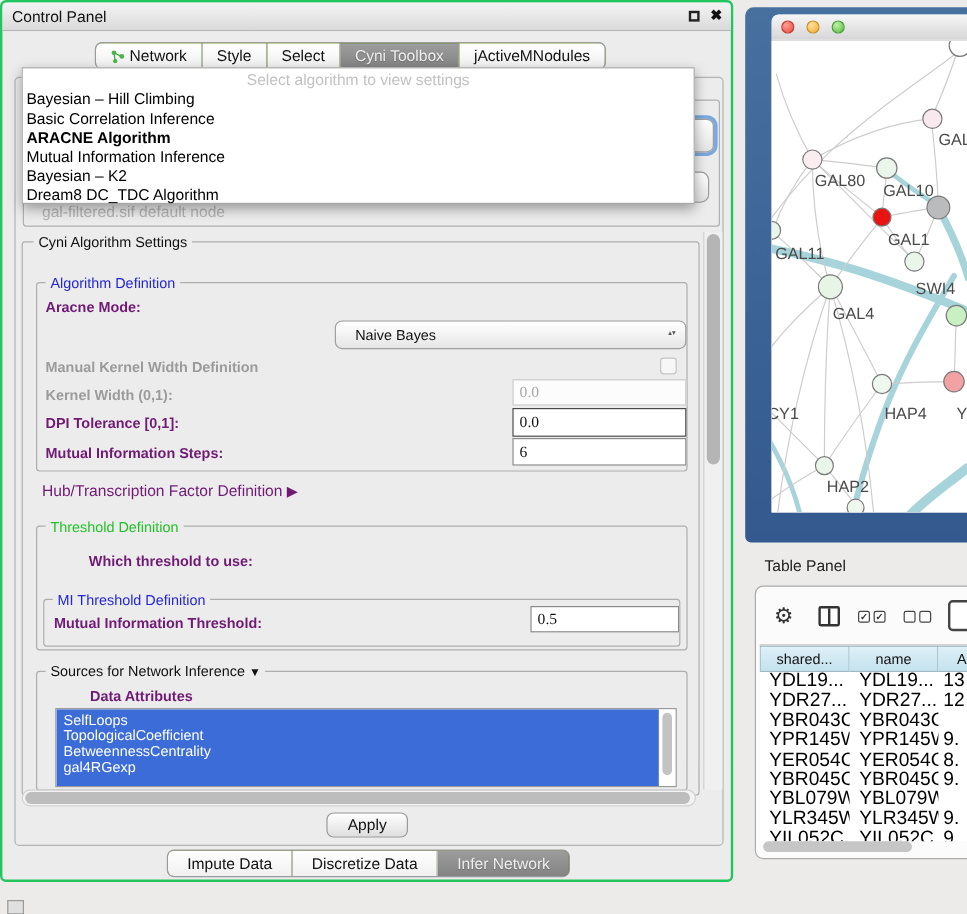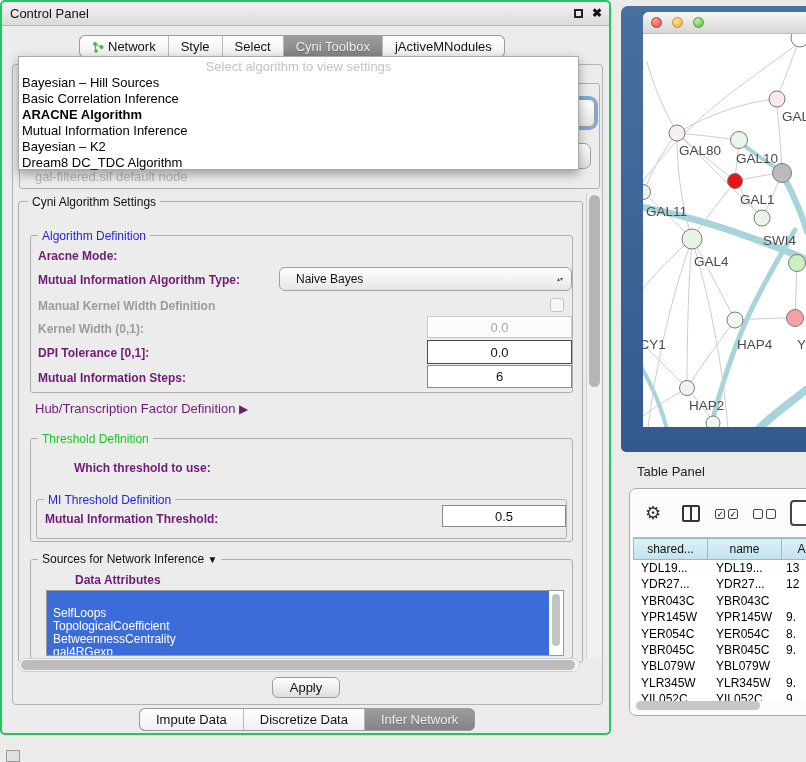--- a/index.html
+++ b/index.html
@@ -52,29 +52,29 @@
   .legend.green { color:#22c32a; }
 
   .lbl { position:absolute; font-size:12px; font-weight:bold; color:#701a75; white-space:nowrap; }
   .lbl.dis { color:#9b9b9b; }
 
   .combo { position:absolute; display:flex; align-items:center; border:1px solid #9f9f9f; border-radius:6px;
     background:linear-gradient(#ffffff,#e6e6e6); font-size:12px; color:#111; padding-left:16px; }
   .combo .arr { position:absolute; right:8px; top:50%; transform:translateY(-50%); display:flex; flex-direction:column;
     font-size:6px; line-height:5px; color:#555; }
 
-  .fld { position:absolute; background:#fff; border:1px solid #8a8a8a; font-size:13px; color:#111; text-align:center; padding:0 5px; font-family:Liberation Sans, sans-serif; }
+  .fld { position:absolute; background:#fff; border:1px solid #8a8a8a; font-size:13px; color:#111; text-align:left; padding:0 5px; font-family:Liberation Serif, serif; }
   .fld.dis { border:1px solid #c9c9c9; background:#fcfcfc; color:#a7a7a7; }
   .fld.dark { border:1.5px solid #4a4a4a; }
 
   .chk { position:absolute; width:14px; height:14px; border:1px solid #c4c4c4; border-radius:3px; background:#f7f7f7; }
 
   .attr-list { position:absolute; left:44px; top:588px; width:518px; height:66px; background:#fff; border:1px solid #9a9a9a; overflow:hidden; }
   .attr-sel { position:absolute; left:0; top:0; width:502px; height:66px; background:#3c6cd7; }
-  .attr-item { position:absolute; left:6px; font-size:12px; color:#fff; white-space:nowrap;margin-top:13px; }
+  .attr-item { position:absolute; left:6px; font-size:12px; color:#fff; white-space:nowrap; }
   .attr-vthumb { position:absolute; left:505px; top:3px; width:8px; height:52px; border-radius:4px; background:#c3c3c3; }
 
   .hscroll { position:absolute; left:16px; top:656px; width:562px; height:14px; background:#f3f3f3; border:1px solid #d2d2d2; border-radius:7px; }
   .hscroll .thumb { position:absolute; left:2px; top:1px; width:554px; height:10px; border-radius:5px; background:#bdbdbd; }
   .vscroll { position:absolute; left:584px; top:191px; width:16px; height:465px; background:#f0f0f0; border-left:1px solid #d0d0d0; }
   .vscroll .thumb { position:absolute; left:2px; top:2px; width:11px; height:192px; border-radius:6px; background:#b5b5b5; }
 
   .apply-btn { position:absolute; left:270px; top:675px; width:68px; height:21px; border:1px solid #9a9a9a; border-radius:6px;
     background:linear-gradient(#ffffff,#dedede); font-size:13px; color:#111; text-align:center; line-height:19px; }
 
@@ -101,21 +101,21 @@
   .gear { position:absolute; left:16px; top:6px; font-size:18px; color:#333; }
   .colicon { position:absolute; left:53px; top:9px; width:18px; height:17px; border:2px solid #333; border-radius:2px; }
   .colicon::after { content:""; position:absolute; left:6px; top:0; bottom:0; width:2px; background:#333; }
   .cbox { position:absolute; width:10px; height:10px; border:1.5px solid #444; border-radius:2px; font-size:8px; line-height:9px; text-align:center; color:#333; font-weight:bold; }
   .partial-btn { position:absolute; left:161px; top:4px; width:22px; height:26px; border:2px solid #444; border-radius:4px; background:#fff; }
   .tp-table { position:absolute; left:633px; top:537px; width:173px; height:164px; overflow:hidden; background:#fff; border-top:1px solid #bbb; }
   .tp-head { display:flex; height:22px;justify-content:space-between; }
   .tp-hcell { border:1px solid #9fb9c4; border-left:none; background:linear-gradient(#dff0f7,#c3e2ee); font-size:12px; color:#111;
     display:flex; align-items:center; justify-content:center; overflow:hidden; flex:none; }
   .tp-hcell:first-child { border-left:1px solid #9fb9c4; }
-  .tp-row { display:flex; height:16.4px; font-size:12px; color:#000; }
+  .tp-row { display:flex; height:16.4px; font-size:16px; color:#000; }
   .tp-cell { flex:none; overflow:hidden; white-space:nowrap; padding-left:8px; line-height:16px; }
   .tp-hthumb { position:absolute; left:636px; top:701px; width:124px; height:9px; border-radius:5px; background:#c6c6c6; }
 </style>
 </head>
 <body>
 
 <div id="root">
 
   <div class="corner-frag"></div>
 
@@ -160,21 +160,20 @@
     </div>
 
     <div class="grp" style="left:16px;top:199px;width:565px;height:462px;"></div>
     <span class="legend" style="left:26px;top:193px;">Cyni Algorithm Settings</span>
 
     <div class="grp" style="left:28px;top:233px;width:543px;height:158px;"></div>
     <span class="legend blue" style="left:36px;top:227px;">Algorithm Definition</span>
 
     <span class="lbl" style="left:36px;top:247px;">Aracne Mode:</span>
 
-    <span class="lbl" style="left:36px;top:271px;">Mutual Information Algorithm Type:</span>
     <div class="combo" style="left:277px;top:265px;width:293px;height:24px;">
       <span>Naive Bayes</span>
       <span class="arr">▴▾</span>
     </div>
 
     <span class="lbl dis" style="left:36px;top:297px;">Manual Kernel Width Definition</span>
     <span class="chk" style="left:548px;top:296px;"></span>
 
     <span class="lbl dis" style="left:36px;top:320px;">Kernel Width (0,1):</span>
     <input class="fld dis" readonly="" style="left: 425px; top: 314px; width: 145px; height: 22px;" value="0.0">
@@ -237,21 +236,21 @@
         </div>
         <div class="seg sel">
           <span>Infer Network</span>
         </div>
       </div>
   </div>
 
   <div class="dd">
     <div class="dd-prompt">Select algorithm to view settings</div>
     <div id="ddItems">
-        <div class="dd-item" style="top: 18px;">Bayesian – Hill Sources</div>
+        <div class="dd-item" style="top: 18px;">Bayesian – Hill Climbing</div>
         <div class="dd-item" style="top: 34px;">Basic Correlation Inference</div>
         <div class="dd-item sel" style="top: 50px;">ARACNE Algorithm</div>
         <div class="dd-item" style="top: 66px;">Mutual Information Inference</div>
         <div class="dd-item" style="top: 82px;">Bayesian – K2</div>
         <div class="dd-item" style="top: 98px;">Dream8 DC_TDC Algorithm</div>
       </div>
   </div>
 
   <div class="mini-frag"></div>
 

